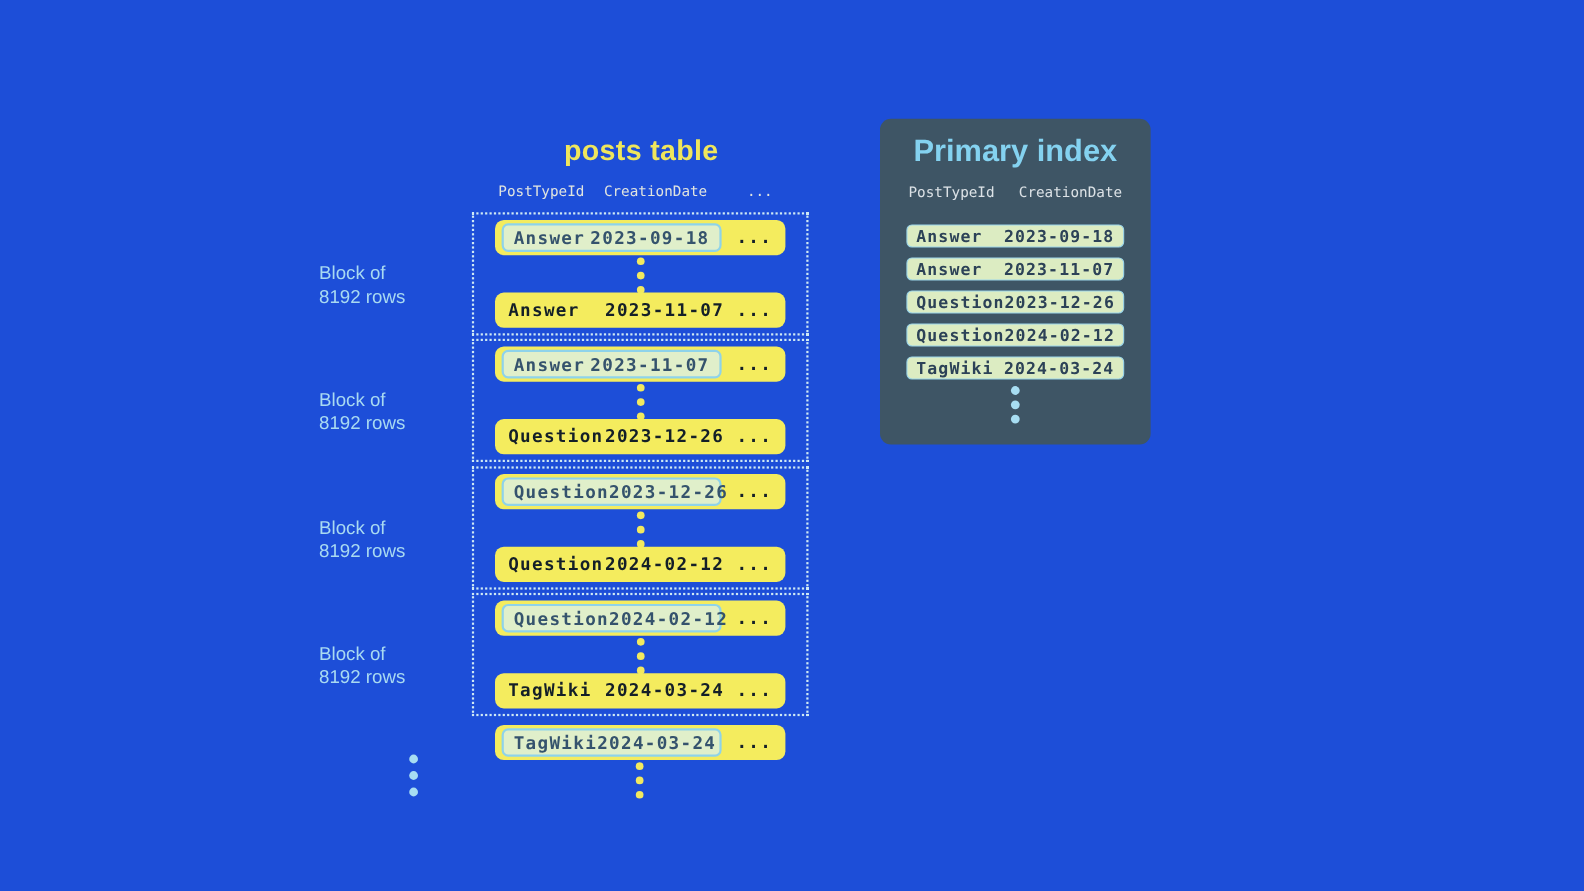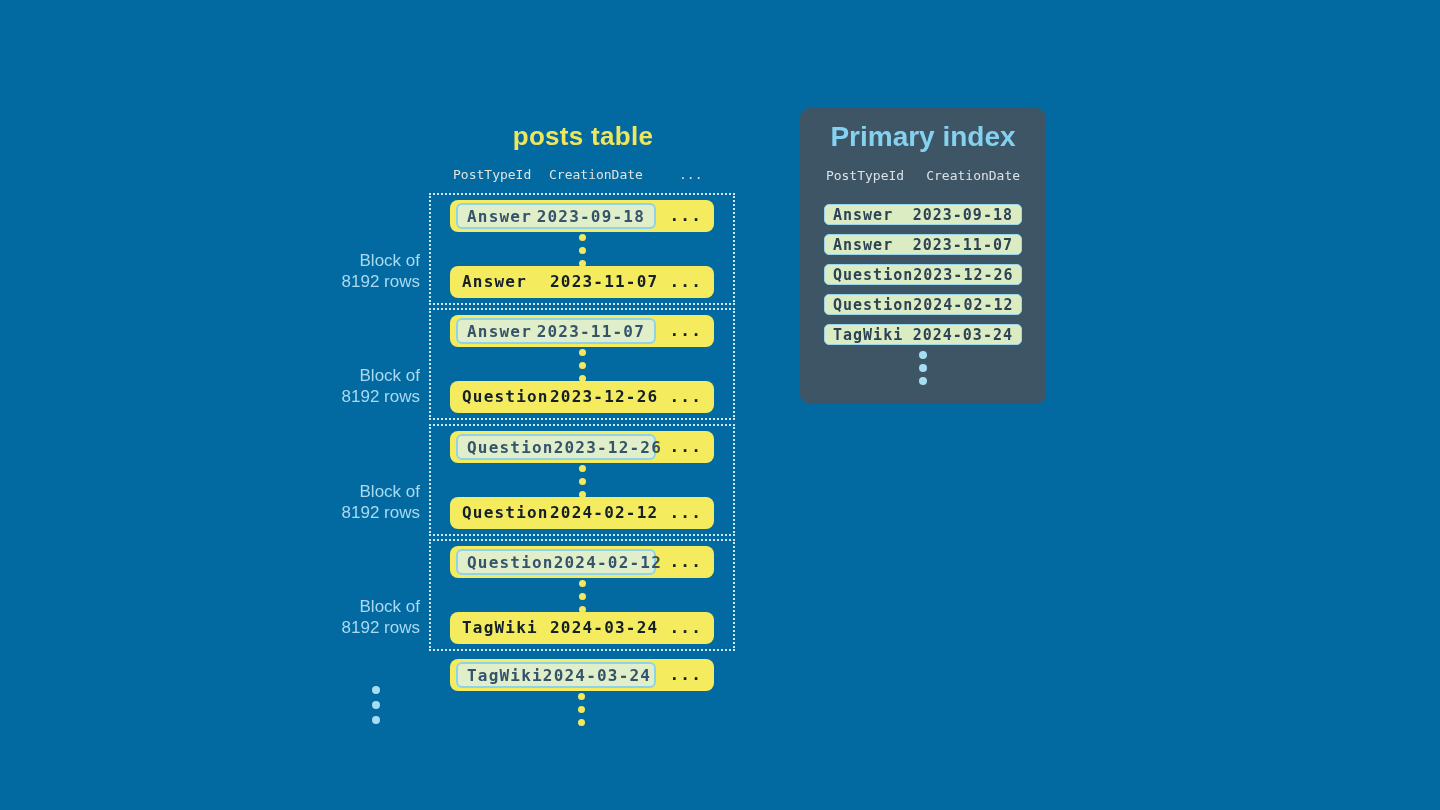--- a/index.html
+++ b/index.html
@@ -1,21 +1,21 @@
 <!DOCTYPE html>
 <html><head>
 <meta charset="utf-8">
 <style>
   * { margin: 0; padding: 0; box-sizing: border-box; }
   html, body { background: #030303; }
   .stage {
     position: relative;
     width: 1440px;
     height: 810px;
-    background: #0369a1;
+    background: #1d4ed8;
     overflow: hidden;
     font-family: "Liberation Sans", sans-serif;
   }
 
   
   .posts-title {
     position: absolute;
     left: 430px; top: 121px;
     width: 306px; height: 32px;
     text-align: center;
@@ -85,24 +85,23 @@
   .cell-more {
     position: absolute; right: 12px; top: 0; line-height: 32px;
     font-family: "DejaVu Sans Mono", "Liberation Mono", monospace;
     font-size: 16px; font-weight: 700; letter-spacing: 1.2px;
     color: #141f28;
   }
 
   .block-label {
     position: absolute;
     left: 290px; width: 130px;
-    text-align: right;
+    text-align: left;
     font-size: 17px; line-height: 21px;
     color: #a9daf1;
-    margin-top: 12px;
   }
   .lbl0 { top: 238px; }
   .lbl1 { top: 353px; }
   .lbl2 { top: 469px; }
   .lbl3 { top: 584px; }
   .block-label span { display: block; }
 
   
   .vdots { position: absolute; display: flex; flex-direction: column; }
   .vdots i { display: block; border-radius: 50%; }

